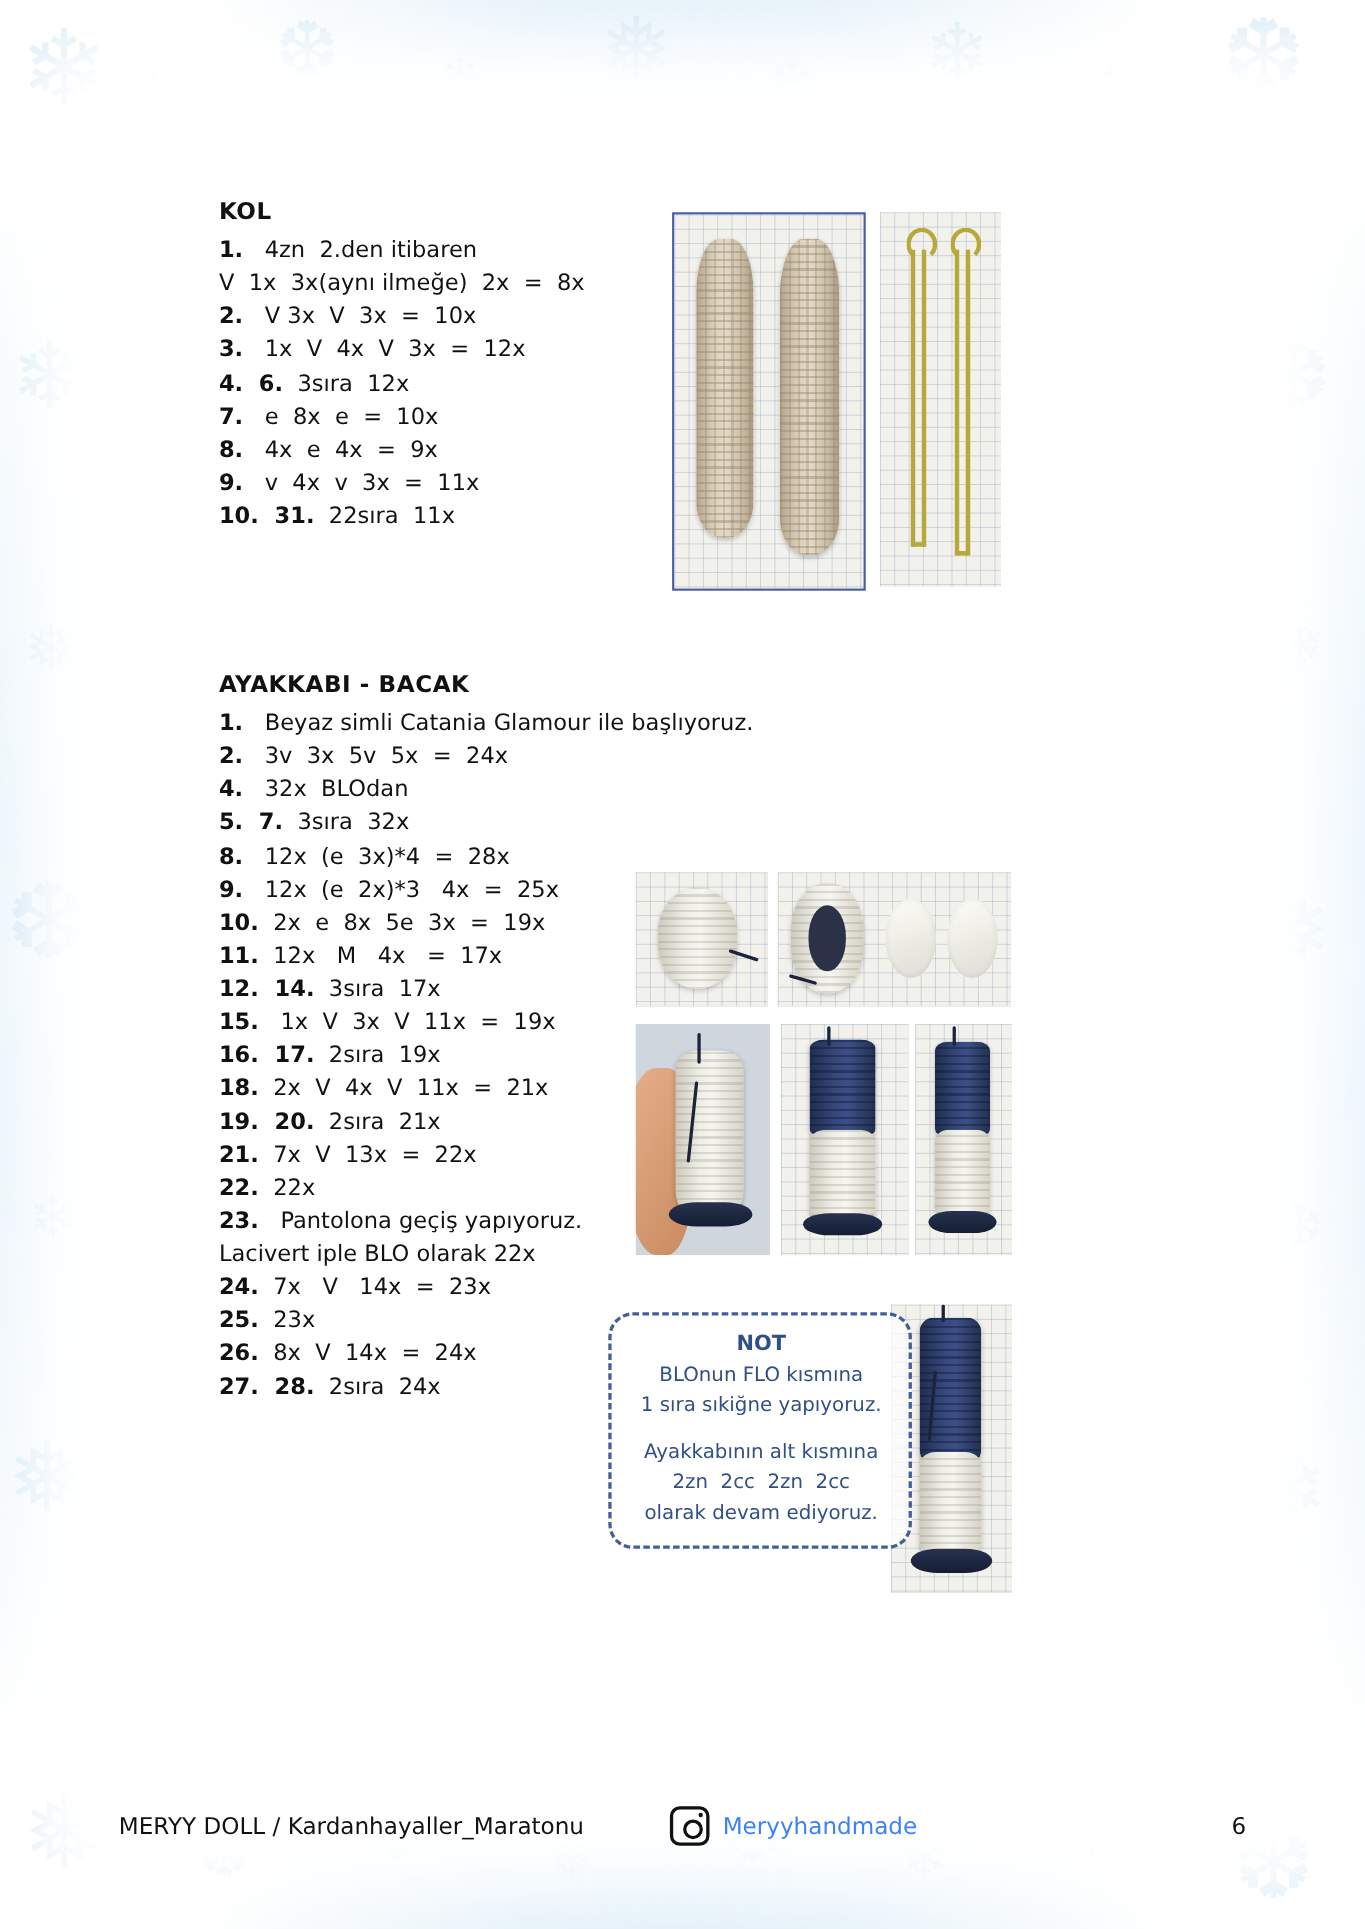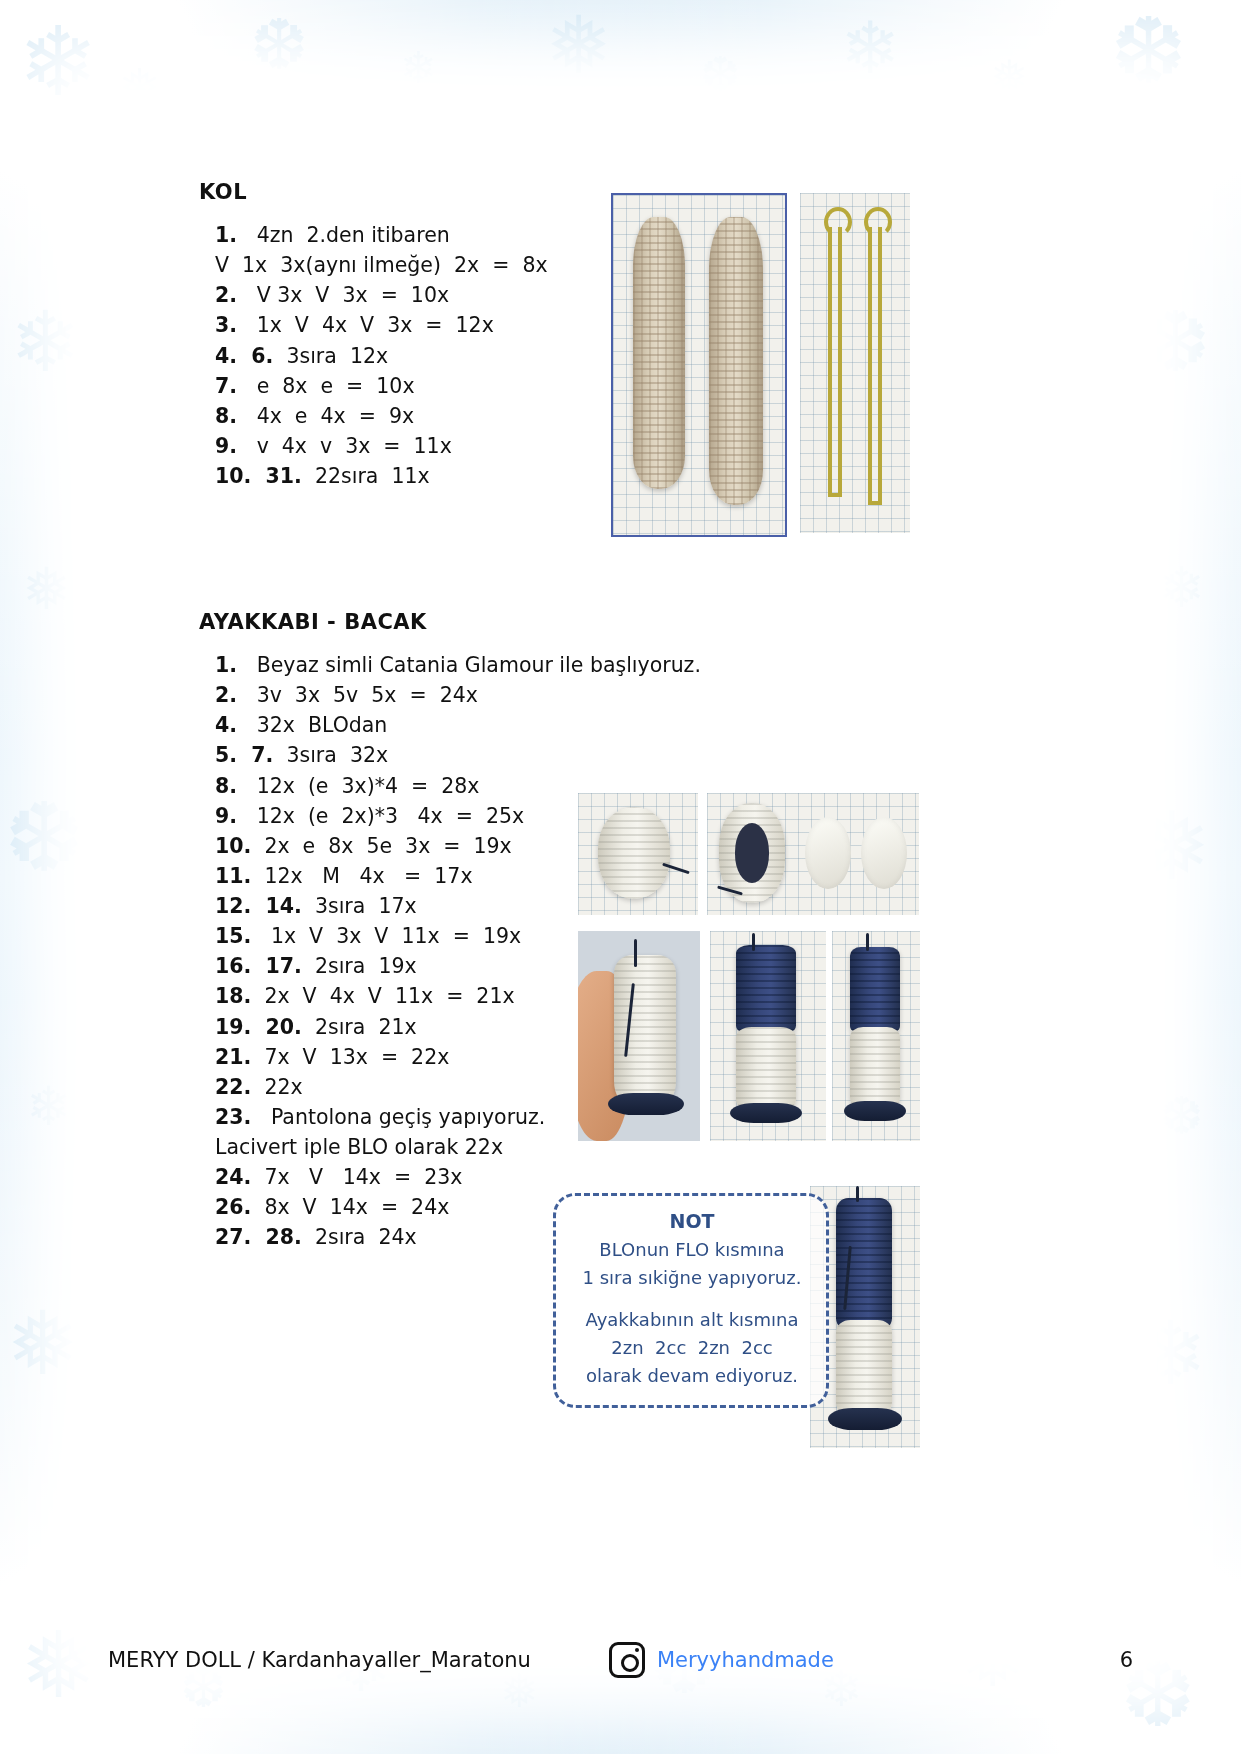--- a/index.html
+++ b/index.html
@@ -32,21 +32,21 @@
   #content{position:absolute;inset:0;z-index:3;}
 
   .section{position:absolute;}
 
   .sec-title{
     font-family:"DejaVu Sans", sans-serif;
     font-weight:bold;font-size:21px;color:#111;letter-spacing:.5px;
     margin:0 0 8px 0;
   }
 
-  .rowlist{margin:16px;padding:0;list-style:none;}
+  .rowlist{margin:0;padding:0;list-style:none;}
   .rowline{
     font-size:20.5px;color:#111;line-height:1.47;white-space:pre;
     font-family:"DejaVu Sans", sans-serif;
   }
   .rowline .num{font-weight:bold;}
   .rowline .body{font-weight:normal;}
   .rowline.plain{font-weight:normal;}
 
   
   .photo{position:absolute;overflow:hidden;background:#d8d8d2;}
@@ -221,20 +221,21 @@
       <li class="rowline"><span class="num">12.  14.</span><span>  </span><span class="body">3sıra  17x</span></li>
       <li class="rowline"><span class="num">15.</span><span>   </span><span class="body">1x  V  3x  V  11x  =  19x</span></li>
       <li class="rowline"><span class="num">16.  17.</span><span>  </span><span class="body">2sıra  19x</span></li>
       <li class="rowline"><span class="num">18.</span><span>  </span><span class="body">2x  V  4x  V  11x  =  21x</span></li>
       <li class="rowline"><span class="num">19.  20.</span><span>  </span><span class="body">2sıra  21x</span></li>
       <li class="rowline"><span class="num">21.</span><span>  </span><span class="body">7x  V  13x  =  22x</span></li>
       <li class="rowline"><span class="num">22.</span><span>  </span><span class="body">22x</span></li>
       <li class="rowline"><span class="num">23.</span><span>   </span><span class="body">Pantolona geçiş yapıyoruz.</span></li>
       <li class="rowline plain"><span class="body">Lacivert iple BLO olarak 22x</span></li>
       <li class="rowline"><span class="num">24.</span><span>  </span><span class="body">7x   V   14x  =  23x</span></li>
+      <li class="rowline"><span class="num">25.</span><span>  </span><span class="body">23x</span></li>
       <li class="rowline"><span class="num">26.</span><span>  </span><span class="body">8x  V  14x  =  24x</span></li>
       <li class="rowline"><span class="num">27.  28.</span><span>  </span><span class="body">2sıra  24x</span></li>
     </ul>
   </div>
 
   <div class="photo" style="left:578px;top:793px;width:120px;height:122px;">
     <div class="paper"></div>
     <div class="grid"></div>
     <div class="bootwhite" style="left:20px;top:14px;width:72px;height:92px;border-radius:50%/44%;"></div>
     <div class="thread" style="left:84px;top:74px;width:28px;height:3px;transform:rotate(18deg);"></div>

